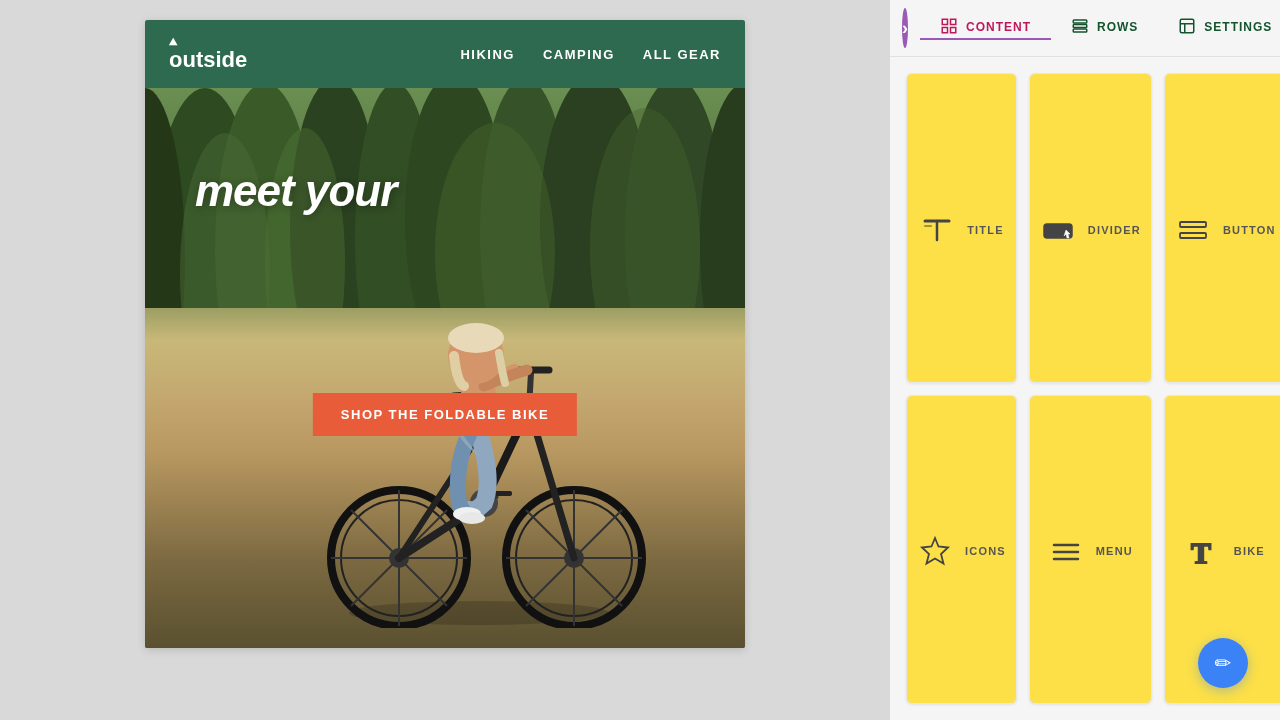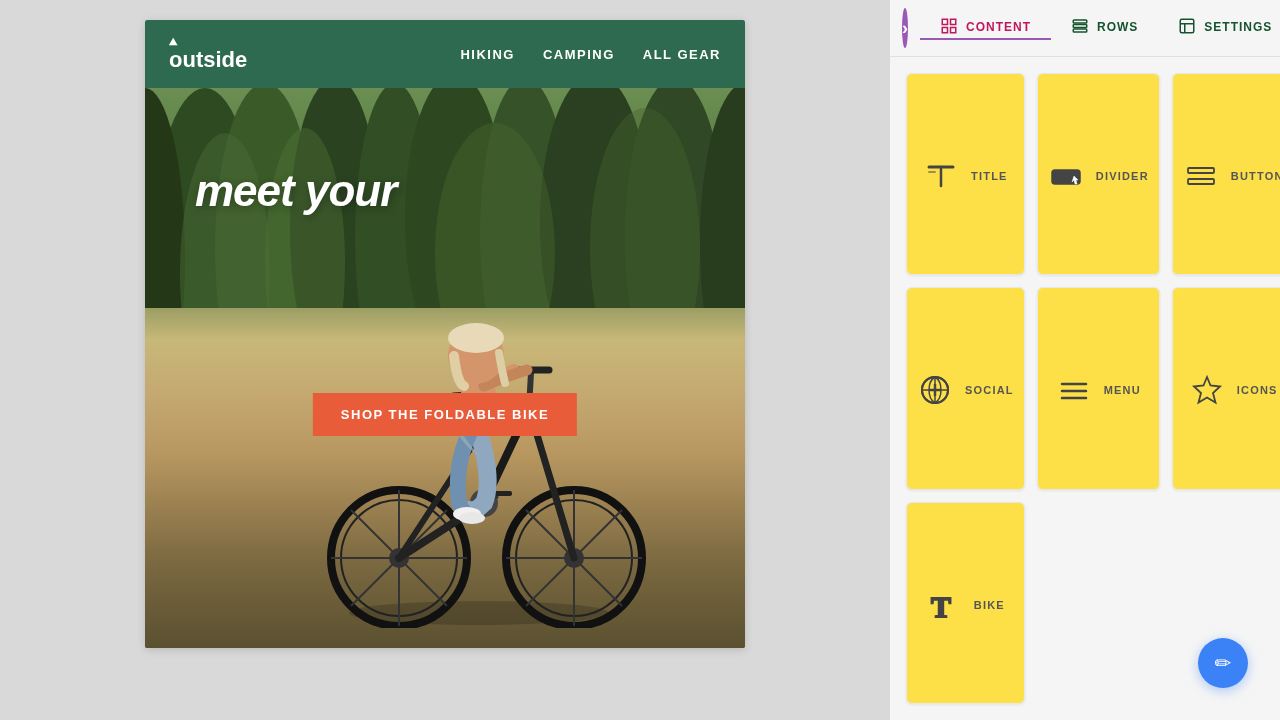--- a/index.html
+++ b/index.html
@@ -485,60 +485,44 @@
     <div class="content-item">
       <span class="content-item-icon">
         <svg class="icon-svg" viewBox="0 0 36 36">
           <rect x="5" y="10" width="26" height="5" rx="1" stroke="#444" stroke-width="1.8"></rect>
           <rect x="5" y="21" width="26" height="5" rx="1" stroke="#444" stroke-width="1.8"></rect>
         </svg>
       </span>
       <span class="content-item-label">BUTTON</span>
     </div>
 
+
     <div class="content-item">
       <span class="content-item-icon">
         <svg class="icon-svg" viewBox="0 0 36 36">
-          <circle cx="18" cy="18" r="13" stroke="#444" stroke-width="2"></circle>
-          <line x1="18" y1="5" x2="18" y2="31" stroke="#444" stroke-width="1.5"></line>
-          <line x1="5" y1="18" x2="31" y2="18" stroke="#444" stroke-width="1.5"></line>
-          <path d="M18 5 C 10 10 10 26 18 31" fill="none" stroke="#444" stroke-width="1.5"></path>
-          <path d="M18 5 C 26 10 26 26 18 31" fill="none" stroke="#444" stroke-width="1.5"></path>
-
-          <circle cx="18" cy="18" r="13" stroke="#444" stroke-width="2" fill="none"></circle>
-          <line x1="18" y1="12" x2="18" y2="24" stroke="#444" stroke-width="2.5"></line>
-          <line x1="12" y1="18" x2="24" y2="18" stroke="#444" stroke-width="2.5"></line>
-        </svg>
-      </span>
-      <span class="content-item-label">SOCIAL</span>
+          <polygon points="18,5 21.5,13.5 31,14.5 24,21 26.5,30.5 18,25.5 9.5,30.5 12,21 5,14.5 14.5,13.5" stroke="#444" stroke-width="1.8" fill="none"></polygon>
+        </svg>
+      </span>
+      <span class="content-item-label">ICONS</span>
     </div>
 
     <div class="content-item">
       <span class="content-item-icon">
         <svg class="icon-svg" viewBox="0 0 36 36">
           <line x1="6" y1="12" x2="30" y2="12" stroke="#444" stroke-width="2.5" stroke-linecap="round"></line>
           <line x1="6" y1="19" x2="30" y2="19" stroke="#444" stroke-width="2.5" stroke-linecap="round"></line>
           <line x1="6" y1="26" x2="30" y2="26" stroke="#444" stroke-width="2.5" stroke-linecap="round"></line>
         </svg>
       </span>
       <span class="content-item-label">MENU</span>
     </div>
 
     <div class="content-item">
       <span class="content-item-icon">
         <svg class="icon-svg" viewBox="0 0 36 36">
-          <polygon points="18,5 21.5,13.5 31,14.5 24,21 26.5,30.5 18,25.5 9.5,30.5 12,21 5,14.5 14.5,13.5" stroke="#444" stroke-width="1.8" fill="none"></polygon>
-        </svg>
-      </span>
-      <span class="content-item-label">ICONS</span>
-    </div>
-
-    <div class="content-item">
-      <span class="content-item-icon">
-        <svg class="icon-svg" viewBox="0 0 36 36">
           <text x="5" y="30" font-size="30" font-weight="700" fill="#444" font-family="Georgia,serif">T</text>
         </svg>
       </span>
       <span class="content-item-label">BIKE</span>
     </div>
 
   </div>
 </div>
 
 <div class="fab-btn">

